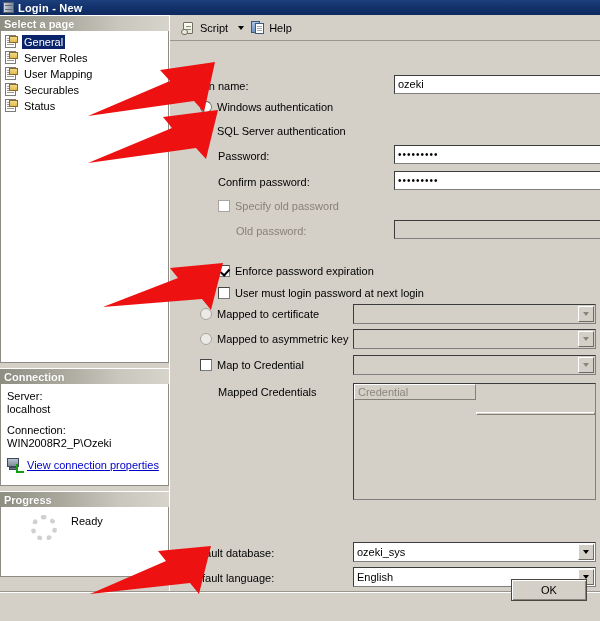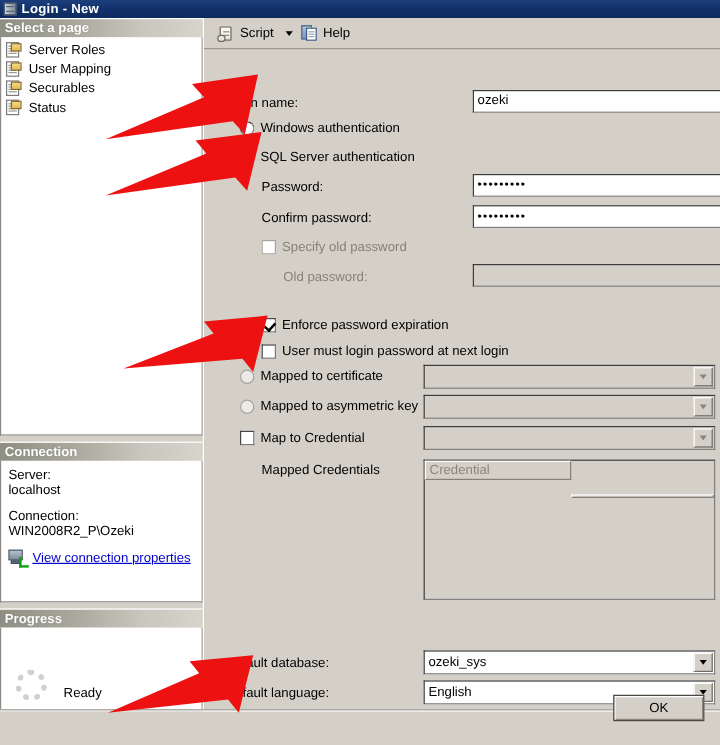--- a/index.html
+++ b/index.html
@@ -126,21 +126,21 @@
   .conn-link-icon .plug {
     position: absolute; left: 9px; top: 6px; width: 6px; height: 7px;
     border-left: 2px solid #12a012; border-bottom: 2px solid #12a012;
   }
   .conn-link {
     color: #0000cc; text-decoration: underline; font-size: 11px; cursor: pointer;
     white-space: nowrap;
   }
 
   
-  .prog-body { padding: 8px 6px; display: flex; align-items: flex-end; }
+  .prog-body { padding: 8px 24px; display: flex; align-items: flex-start; }
   .spinner {
     width: 26px; height: 26px; margin-left: 6px; margin-right: 14px;
     border-radius: 50%;
     border: 5px dotted #d0d0d0;
     box-sizing: border-box; flex: 0 0 auto;
   }
   .prog-text { font-size: 11px; color: #000000; }
 
   
   .formarea {
@@ -334,20 +334,27 @@
     <div class="titlebar-icon"></div>
     <div class="titlebar-text">Login - New</div>
   </div>
 
   <div class="sidebar">
 
     <div class="panel-header">Select a page</div>
     <div class="panel-body" style="height:332px;">
       <div class="pagelist">
 
+        <div class="page-item selected">
+          <span class="page-icon">
+              <span class="doc"></span>
+              <span class="tag"></span>
+            </span>
+          <span class="page-label">General</span>
+        </div>
 
         <div class="page-item">
           <span class="page-icon">
               <span class="doc"></span>
               <span class="tag"></span>
             </span>
           <span class="page-label">Server Roles</span>
         </div>
 
         <div class="page-item">
@@ -371,21 +378,21 @@
               <span class="doc"></span>
               <span class="tag"></span>
             </span>
           <span class="page-label">Status</span>
         </div>
 
       </div>
     </div>
 
     <div class="panel-header" style="margin-top:5px;">Connection</div>
-    <div class="panel-body conn-body" style="height:118px;">
+    <div class="panel-body conn-body" style="height:102px;">
       <div class="conn-line">Server:</div>
       <div class="conn-line">localhost</div>
       <div class="conn-gap"></div>
       <div class="conn-line">Connection:</div>
       <div class="conn-line">WIN2008R2_P\Ozeki</div>
       <div class="conn-link-row">
         <span class="conn-link-icon">
           <span class="mon"></span>
             <span class="base"></span>
             <span class="plug"></span>

